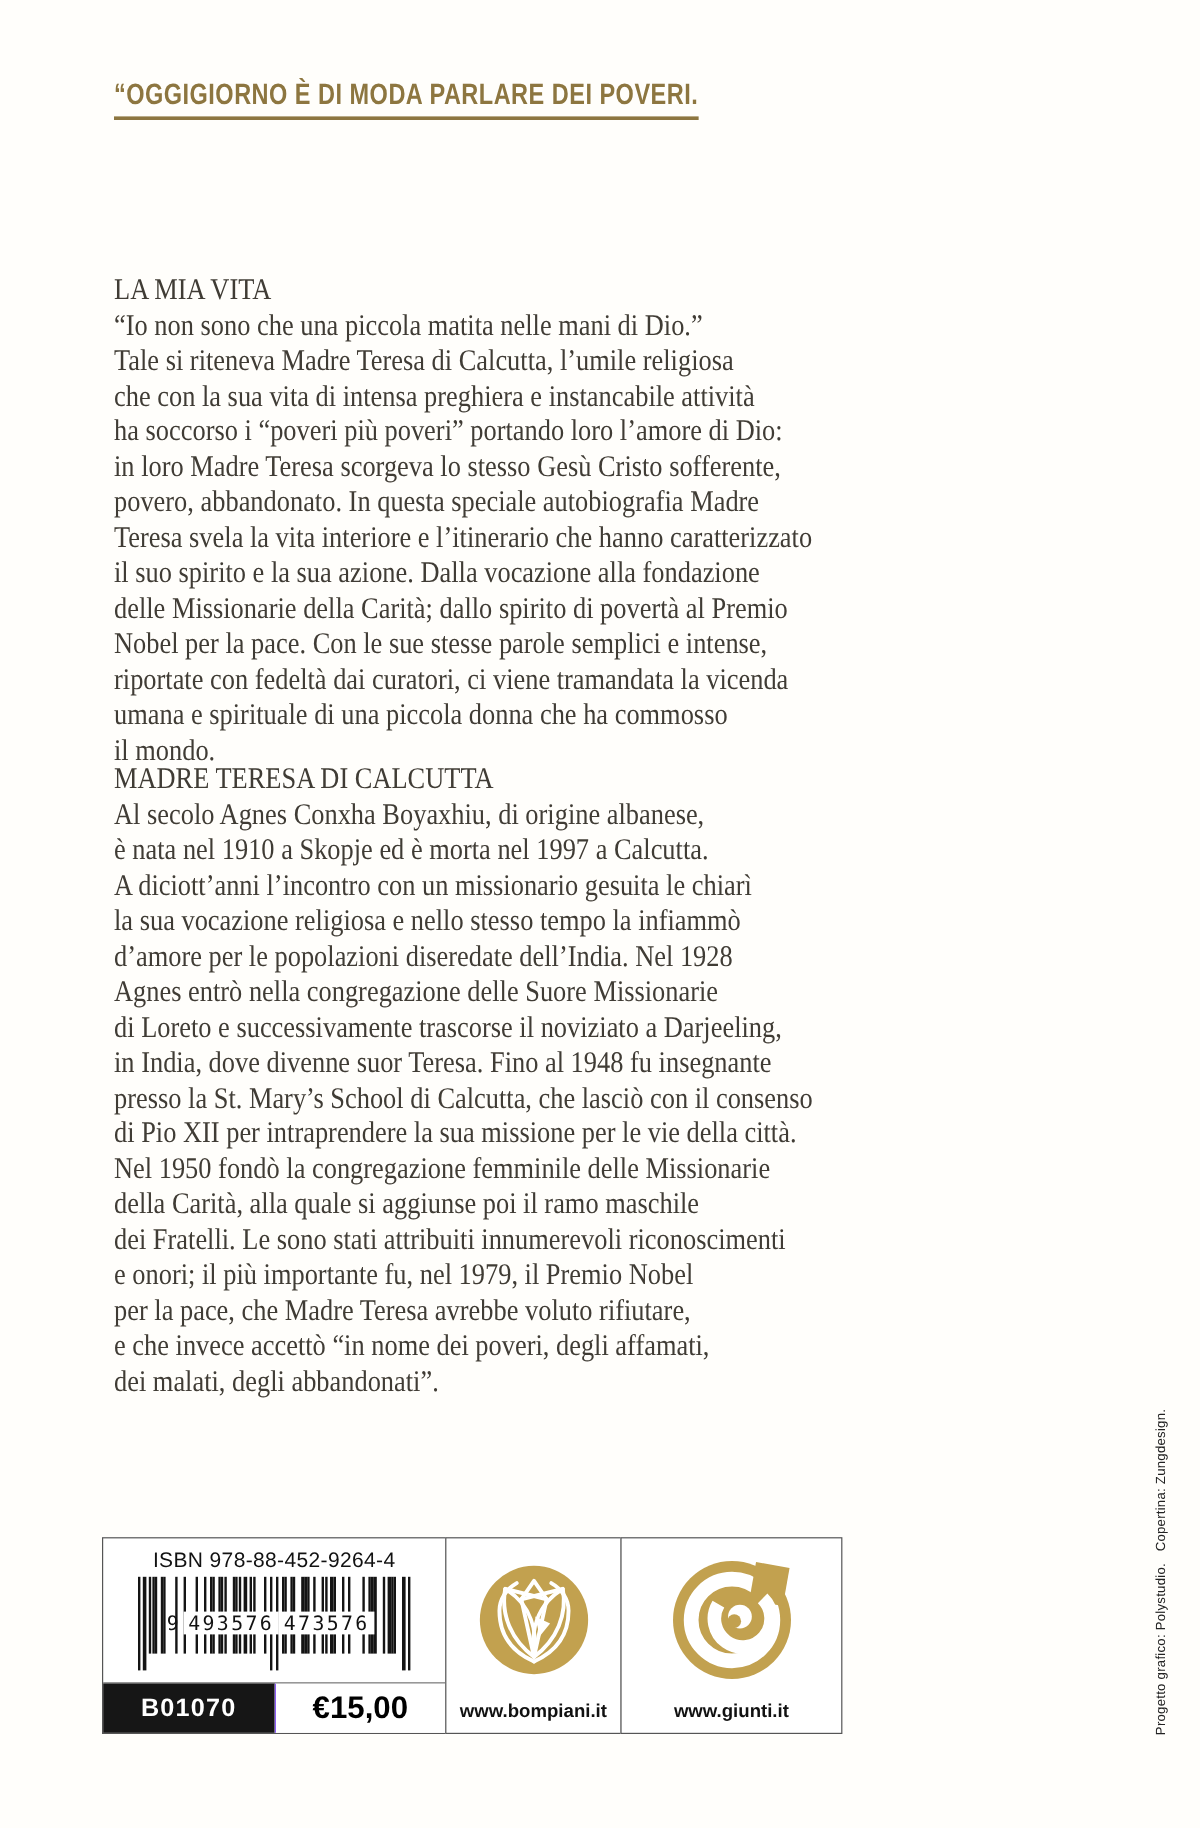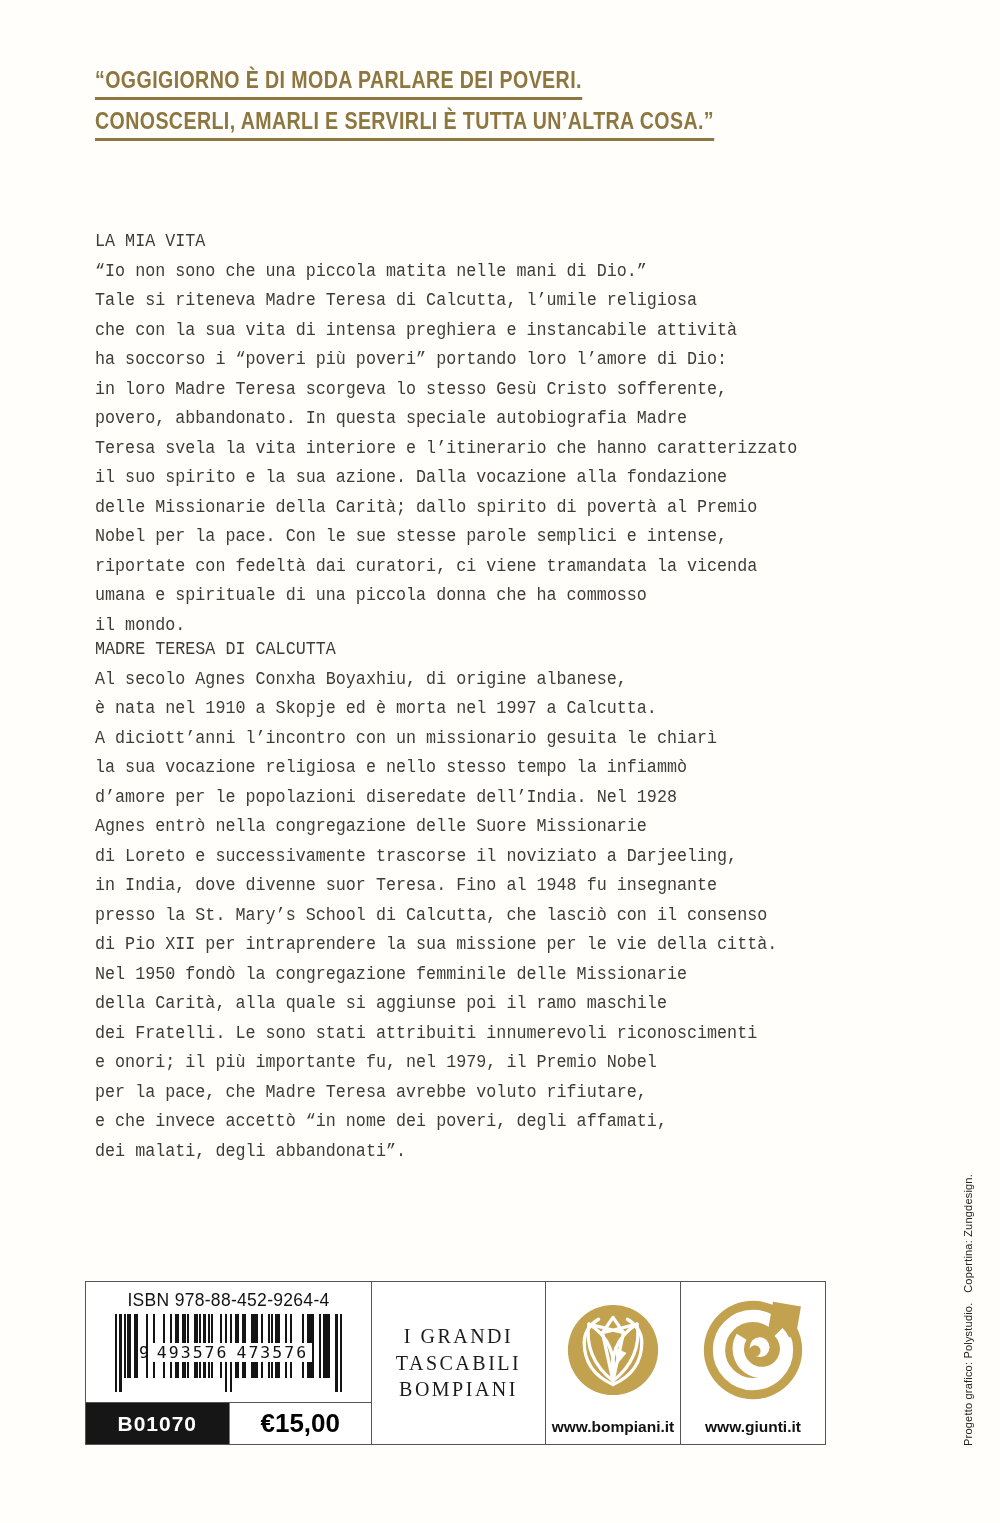--- a/index.html
+++ b/index.html
@@ -7,35 +7,35 @@
         font-family:"Liberation Sans",sans-serif;}
 
   
   .quote{position:absolute;left:95px;top:66px;}
   .quote .qline{display:block;margin-bottom:7px;}
   .quote .qinner{display:inline-block;transform:scaleX(.8);transform-origin:left bottom;
         font-weight:bold;font-size:24.5px;line-height:27px;letter-spacing:.5px;
         color:#8d7640;border-bottom:3px solid #8d7640;padding-bottom:4px;white-space:pre;}
 
   
-  .para{position:absolute;left:95px;color:#403c35;font-family:Liberation Mono, monospace;
-        font-size:19px;line-height:29.5px;}
+  .para{position:absolute;left:95px;color:#403c35;font-family:Liberation Serif, serif;
+        font-size:25px;line-height:29.5px;}
   .para .ln{display:block;white-space:pre;transform:scaleX(.88);transform-origin:left top;
         height:29.5px;}
   .p1{top:227px;}
   .p2{top:635px;}
 
   
   .strip{position:absolute;left:85px;top:1281px;height:164px;display:flex;}
   .cell{position:relative;border:1px solid #555;box-sizing:border-box;background:#fff;}
   .cell + .cell{margin-left:-1px;}
   .c-barcode{width:287px;}
   .c-imprint{width:175px;display:flex;flex-direction:column;align-items:center;justify-content:center;}
-  .c-logo{width:136px;display:flex;flex-direction:column;align-items:center;}
-  .c-logo.giunti{width:146px;}
+  .c-logo{width:147px;display:flex;flex-direction:column;align-items:center;}
+  .c-logo.giunti{width:185px;}
 
   .isbn{margin-top:8px;text-align:center;font-size:17.5px;color:#121212;letter-spacing:.3px;}
   .bars{position:relative;margin:3px auto 0;width:228px;height:90px;}
   .bars .m{position:absolute;top:0;width:2.4px;height:64px;background:#141414;}
   .bars .m.tall{height:78px;}
   .bcd{position:absolute;top:61px;left:-6px;right:0;display:flex;justify-content:center;
         font-family:"DejaVu Sans Mono",monospace;font-size:16.5px;color:#111;}
   .bcd span{background:#fff;padding:0 4px;letter-spacing:2px;}
   .bcd .lead9{background:transparent;padding:0 2px 0 0;}
   .coderow{position:absolute;left:0;right:0;bottom:0;height:41px;display:flex;border-top:1px solid #555;}
@@ -55,21 +55,20 @@
   .credits{position:absolute;left:968px;top:1310px;white-space:pre;font-size:11px;color:#222;
         transform:translate(-50%,-50%) rotate(-90deg);letter-spacing:.2px;}
 </style>
 </head>
 <body>
 
 <div class="page">
 
   <div class="quote">
       <span class="qline"><span class="qinner">“OGGIGIORNO È DI MODA PARLARE DEI POVERI.</span></span>
-      <span class="qline"><span class="qinner">CONOSCERLI, AMARLI E SERVIRLI È TUTTA UN’ALTRA COSA.”</span></span>
     </div>
 
   <div class="para p1">
     <span class="ln">LA MIA VITA</span>
     <span class="lnwrap"><span class="ln">“Io non sono che una piccola matita nelle mani di Dio.”</span><span class="ln">Tale si riteneva Madre Teresa di Calcutta, l’umile religiosa</span><span class="ln">che con la sua vita di intensa preghiera e instancabile attività</span><span class="ln">ha soccorso i “poveri più poveri” portando loro l’amore di Dio:</span><span class="ln">in loro Madre Teresa scorgeva lo stesso Gesù Cristo sofferente,</span><span class="ln">povero, abbandonato. In questa speciale autobiografia Madre</span><span class="ln">Teresa svela la vita interiore e l’itinerario che hanno caratterizzato</span><span class="ln">il suo spirito e la sua azione. Dalla vocazione alla fondazione</span><span class="ln">delle Missionarie della Carità; dallo spirito di povertà al Premio</span><span class="ln">Nobel per la pace. Con le sue stesse parole semplici e intense,</span><span class="ln">riportate con fedeltà dai curatori, ci viene tramandata la vicenda</span><span class="ln">umana e spirituale di una piccola donna che ha commosso</span><span class="ln">il mondo.</span></span>
   </div>
 
   <div class="para p2">
     <span class="ln">MADRE TERESA DI CALCUTTA</span>
     <span class="lnwrap"><span class="ln">Al secolo Agnes Conxha Boyaxhiu, di origine albanese,</span><span class="ln">è nata nel 1910 a Skopje ed è morta nel 1997 a Calcutta.</span><span class="ln">A diciott’anni l’incontro con un missionario gesuita le chiarì</span><span class="ln">la sua vocazione religiosa e nello stesso tempo la infiammò</span><span class="ln">d’amore per le popolazioni diseredate dell’India. Nel 1928</span><span class="ln">Agnes entrò nella congregazione delle Suore Missionarie</span><span class="ln">di Loreto e successivamente trascorse il noviziato a Darjeeling,</span><span class="ln">in India, dove divenne suor Teresa. Fino al 1948 fu insegnante</span><span class="ln">presso la St. Mary’s School di Calcutta, che lasciò con il consenso</span><span class="ln">di Pio XII per intraprendere la sua missione per le vie della città.</span><span class="ln">Nel 1950 fondò la congregazione femminile delle Missionarie</span><span class="ln">della Carità, alla quale si aggiunse poi il ramo maschile</span><span class="ln">dei Fratelli. Le sono stati attribuiti innumerevoli riconoscimenti</span><span class="ln">e onori; il più importante fu, nel 1979, il Premio Nobel</span><span class="ln">per la pace, che Madre Teresa avrebbe voluto rifiutare,</span><span class="ln">e che invece accettò “in nome dei poveri, degli affamati,</span><span class="ln">dei malati, degli abbandonati”.</span></span>
@@ -134,25 +133,20 @@
         <span class="lead9">9</span>
           <span>493576</span>
           <span>473576</span>
       </div>
       <div class="coderow">
         <div class="codebox">B01070</div>
         <div class="pricebox">€15,00</div>
       </div>
     </div>
 
-    <div class="cell c-imprint">
-        <span class="imprint-line">I GRANDI</span>
-        <span class="imprint-line">TASCABILI</span>
-        <span class="imprint-line">BOMPIANI</span>
-      </div>
 
     <div class="cell c-logo">
       <svg class="logo-svg" width="96" height="96" viewBox="-50 -50 100 100">
         <circle cx="0" cy="0" r="47" fill="#c2a14f"></circle>
         <g stroke="#fff" stroke-width="3.4" fill="none" stroke-linejoin="round" stroke-linecap="round">
           <path d="M 0,36 C -18,28 -30,14 -30,-8 C -30,-18 -24,-27 -15,-32"></path>
           <path d="M 0,36 C 18,28 30,14 30,-8 C 30,-18 24,-27 15,-32"></path>
           <path d="M -25,-27 C -29,-5 -20,17 0,32 C 3,10 -2,-13 -25,-27 Z"></path>
           <path d="M 25,-27 C 29,-5 20,17 0,32 C -3,10 2,-13 25,-27 Z"></path>
           <path d="M 0,32 L -11,-18 L 0,-34 L 11,-18 Z"></path>

